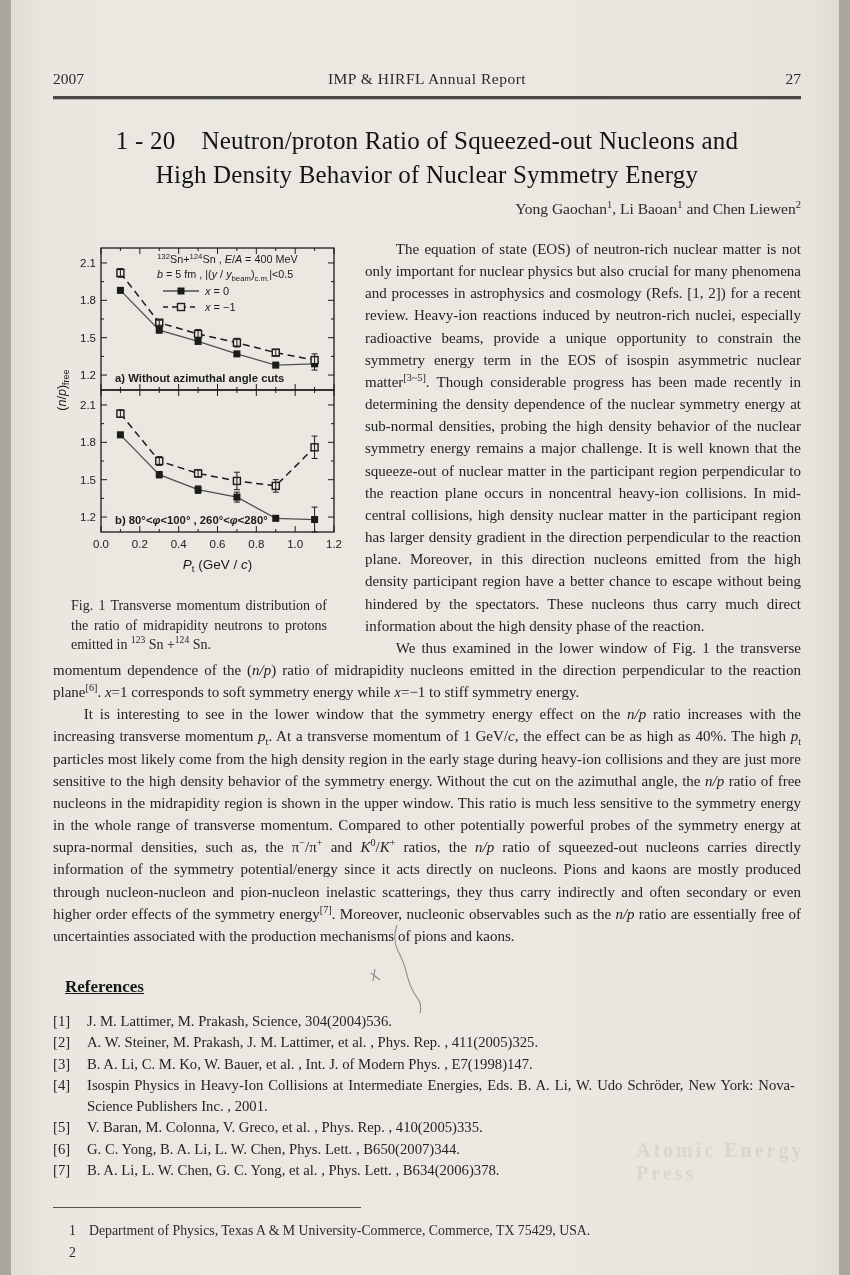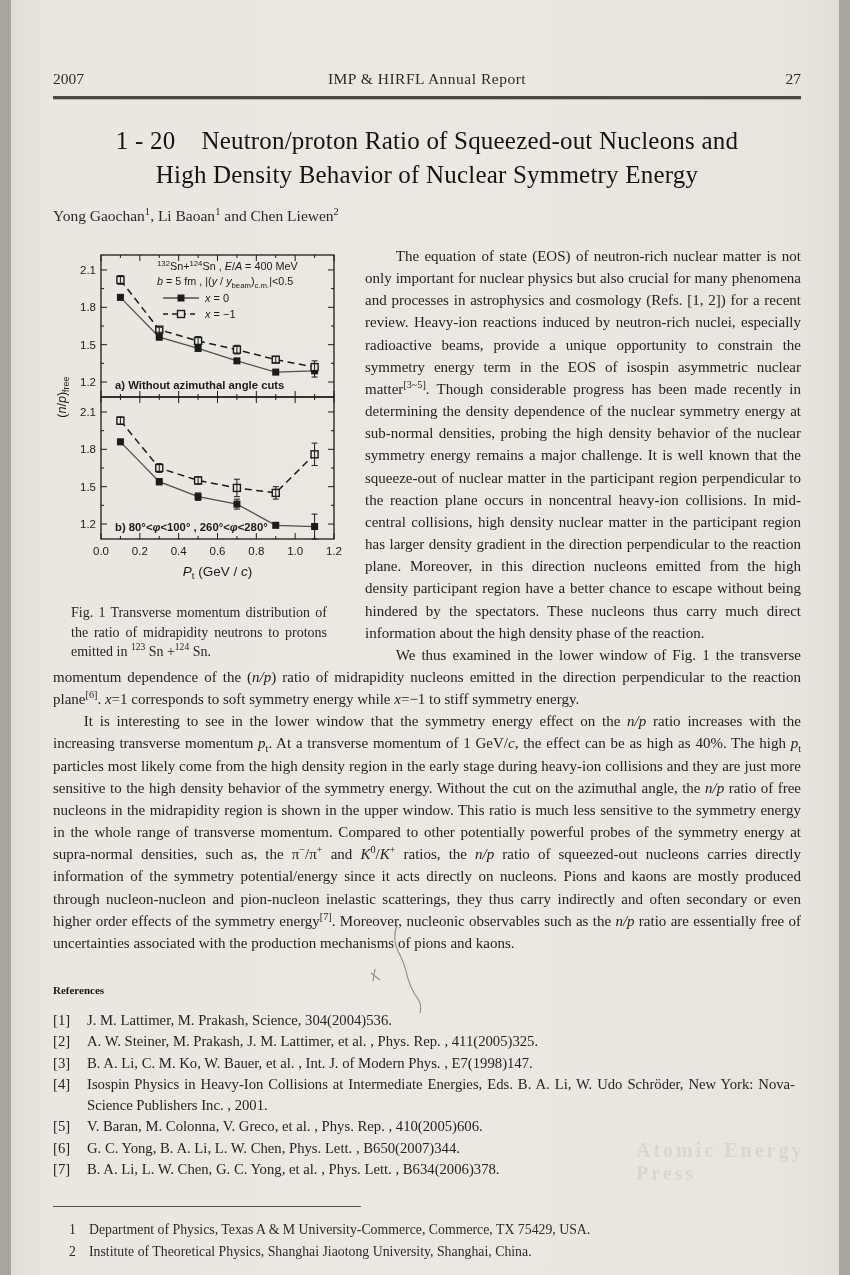--- a/index.html
+++ b/index.html
@@ -12,30 +12,30 @@
   sup{font-size:68%; line-height:0; vertical-align:super;}
   sub{font-size:68%; line-height:0; vertical-align:sub;}
   .header{display:grid; grid-template-columns:80px 1fr 80px; align-items:end;
     padding-top:70px; font-size:15.5px; color:#2a2a2a;}
   .header .mid{text-align:center; letter-spacing:.5px;}
   .header .right{text-align:right;}
   .header-rule{margin-top:8px; border-top:3px solid #4a4a48; border-bottom:1px solid #b9b6af;}
   .title{margin-top:24px; text-align:center; font-size:25px; font-weight:normal;
     line-height:34px; color:#141414; letter-spacing:.2px;}
   .title .num{margin-right:26px;}
-  .authors{margin-top:15px; text-align:left; font-size:15.5px; color:#2a2a2a;}
+  .authors{margin-top:8px; text-align:right; font-size:15.5px; color:#2a2a2a;}
   .content{margin-top:20px;}
   .fig-float{float:left; width:298px; margin:0 14px 4px 0;}
   .fig-float svg{display:block;}
   .fig-caption{margin:16px 6px 0 18px; width:256px; font-size:14px; line-height:19.5px;
     text-align:justify; color:#262626;}
   p.para{margin:0; text-indent:2.05em; text-align:justify; font-size:15px;
     line-height:22.15px; color:#232323;}
   .clear{clear:both;}
-  .refs-heading{margin:30px 0 14px 0; font-size:11px; font-weight:bold; color:#161616;}
+  .refs-heading{margin:30px 0 14px 12px; font-size:17px; font-weight:bold; color:#161616;text-decoration:underline;}
   .ref-item{display:flex; font-size:14.7px; line-height:21.3px; color:#242424;}
   .ref-label{flex:none; width:34px;}
   .ref-text{flex:1; text-align:justify; padding-right:6px;}
   .fn-rule{width:308px; border-top:1.5px solid #55534f; margin-top:26px;}
   .footnotes{margin:12px 0 0 16px;}
   .fn-item{display:flex; font-size:13.8px; line-height:21.5px; color:#2b2b2b;}
   .fn-num{flex:none; width:20px;}
   .bleed{position:absolute; left:600px; top:1139px; font-weight:bold; font-size:20px;
     letter-spacing:3px; color:#a06a28; opacity:.13; font-family:"Liberation Serif",serif;margin-left:25px;}
   .artifact{position:absolute; left:348px; top:915px; pointer-events:none;}
@@ -295,41 +295,40 @@
     <div class="ref-item">
         <span class="ref-label">[3]</span>
         <span class="ref-text">B. A. Li, C. M. Ko, W. Bauer, et al. , Int. J. of Modern Phys. , E7(1998)147.</span>
       </div>
     <div class="ref-item">
         <span class="ref-label">[4]</span>
         <span class="ref-text">Isospin Physics in Heavy-Ion Collisions at Intermediate Energies, Eds. B. A. Li, W. Udo Schröder, New York: Nova-Science Publishers Inc. , 2001.</span>
       </div>
     <div class="ref-item">
         <span class="ref-label">[5]</span>
-        <span class="ref-text">V. Baran, M. Colonna, V. Greco, et al. , Phys. Rep. , 410(2005)606.</span>
+        <span class="ref-text">V. Baran, M. Colonna, V. Greco, et al. , Phys. Rep. , 410(2005)335.</span>
       </div>
     <div class="ref-item">
         <span class="ref-label">[6]</span>
         <span class="ref-text">G. C. Yong, B. A. Li, L. W. Chen, Phys. Lett. , B650(2007)344.</span>
       </div>
     <div class="ref-item">
         <span class="ref-label">[7]</span>
         <span class="ref-text">B. A. Li, L. W. Chen, G. C. Yong, et al. , Phys. Lett. , B634(2006)378.</span>
       </div>
   </div>
 
   <div class="fn-rule"></div>
   <div class="footnotes">
     <div class="fn-item">
         <span class="fn-num">1</span>
         <span>Department of Physics, Texas A &amp; M University-Commerce, Commerce, TX 75429, USA.</span>
       </div>
     <div class="fn-item">
         <span class="fn-num">2</span>
-        <span>Institute of Theoretical Physics, Shanghai Jiaotong University, Shanghai, China.</span>
       </div>
   </div>
 
   <div class="bleed">Atomic Energy Press</div>
 
   <svg class="artifact" width="90" height="110">
     <path d="M 38 10 q -5 14 1 26 q 6 11 9 24 q 3 13 11 24 q 4 6 2 14" fill="none" stroke="#3a3a38" stroke-width="1.1" opacity="0.55"></path>
     <path d="M 12 58 l 9 7 M 16 54 l -2 12" fill="none" stroke="#3a3a38" stroke-width="1.2" opacity="0.5"></path>
   </svg>
 </div>

